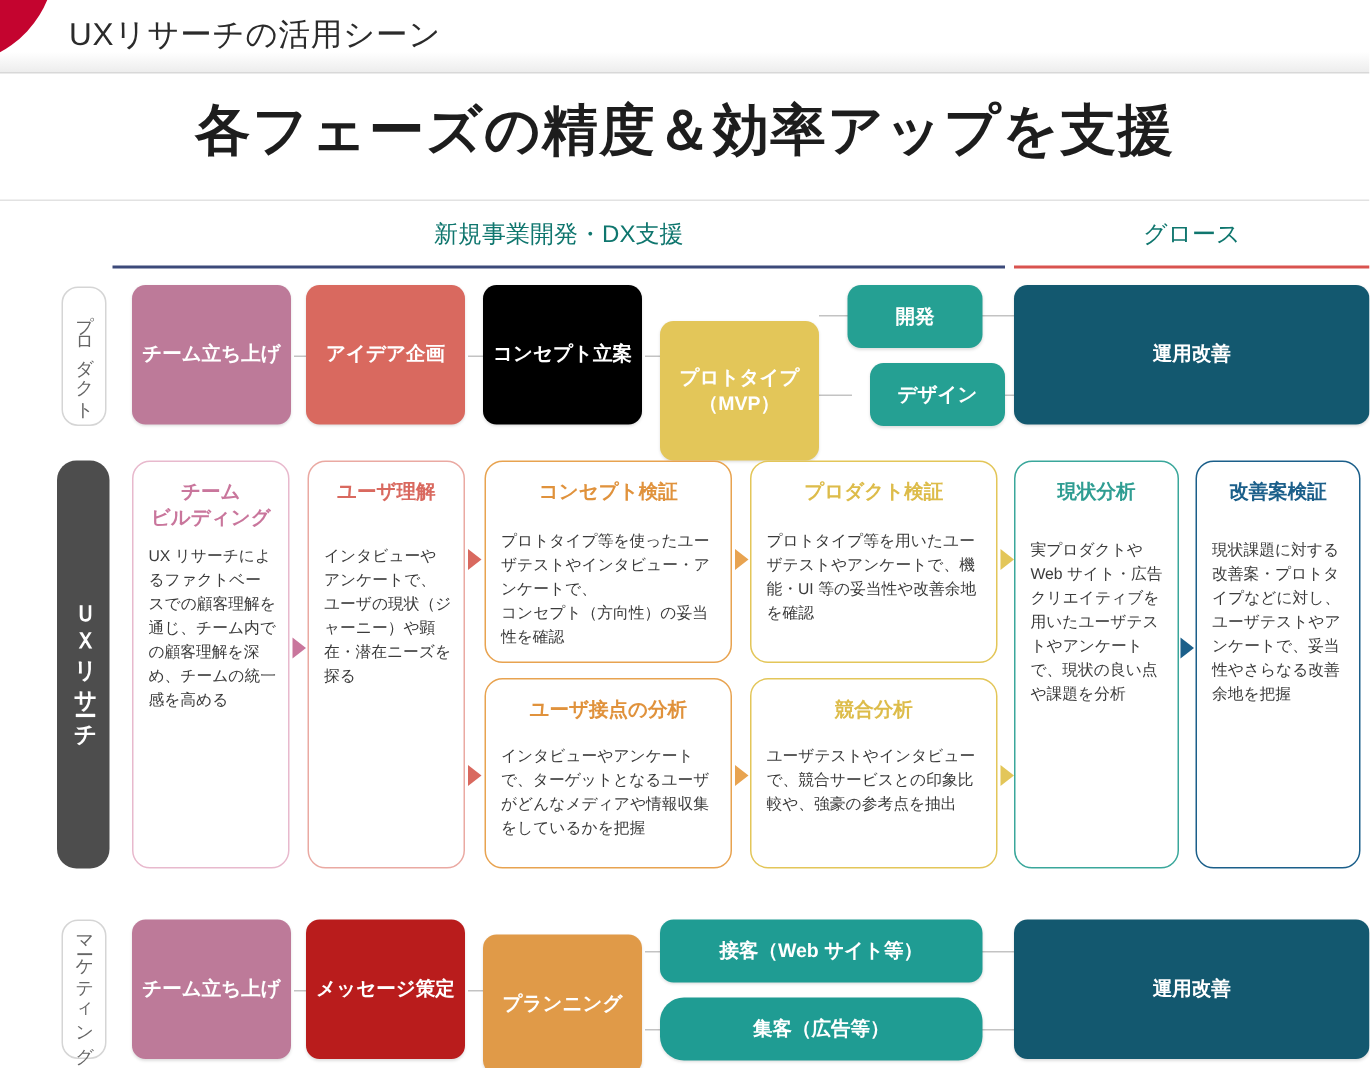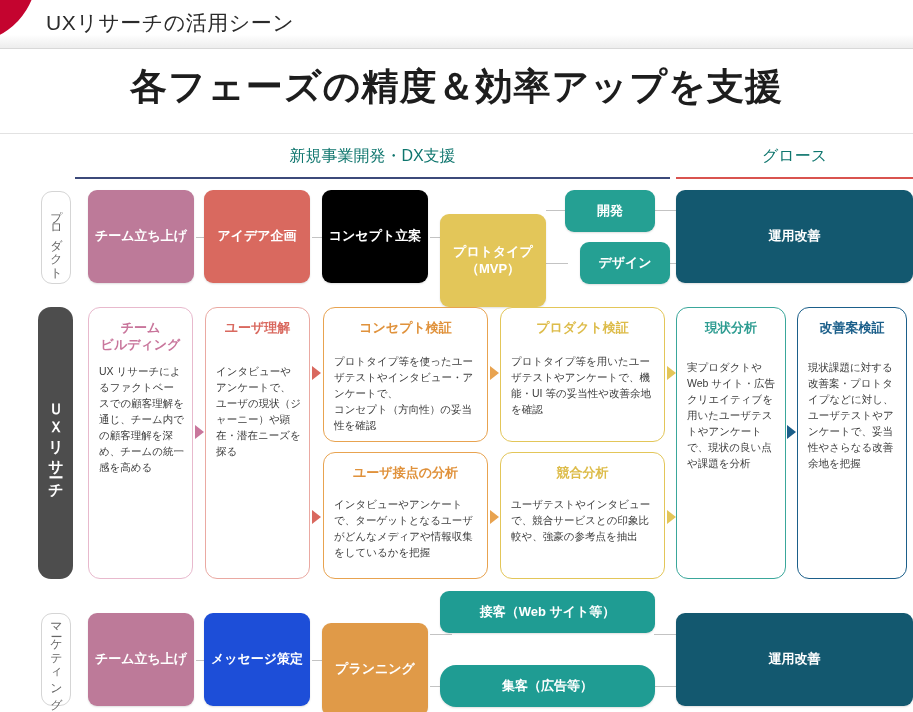--- a/index.html
+++ b/index.html
@@ -179,19 +179,19 @@
   <div class="row-tag" style="left:41px; top:613px; width:30px; height:93px;">マーケティング</div>
 
   <div class="connector" style="left:196px; top:660px; width:24px;"></div>
   <div class="connector" style="left:312px; top:660px; width:22px;"></div>
   <div class="connector" style="left:430px; top:634px; width:22px;"></div>
   <div class="connector" style="left:430px; top:686px; width:22px;"></div>
   <div class="connector" style="left:654px; top:634px; width:22px;"></div>
   <div class="connector" style="left:654px; top:686px; width:22px;"></div>
 
   <div class="chip" style="left:88px; top:613px; width:106px; height:93px; background:#bd7a99;">チーム立ち上げ</div>
-  <div class="chip" style="left:204px; top:613px; width:106px; height:93px; background:#1d4ed8;">メッセージ策定</div>
+  <div class="chip" style="left:204px; top:613px; width:106px; height:93px; background:#b91c1c;">メッセージ策定</div>
   <div class="chip" style="left:322px; top:623px; width:106px; height:93px; background:#e09a48;">プランニング</div>
-  <div class="chip" style="left:440px; top:591px; width:215px; height:42px; background:#1f9c93;">接客（Web サイト等）</div>
+  <div class="chip" style="left:440px; top:613px; width:215px; height:42px; background:#1f9c93;">接客（Web サイト等）</div>
   <div class="chip" style="left:440px; top:665px; width:215px; height:42px; background:#1f9c93;border-radius:16px;">集客（広告等）</div>
   <div class="chip" style="left:676px; top:613px; width:237px; height:93px; background:#13586f;">運用改善</div>
 
 </div>
 
 </body></html>

